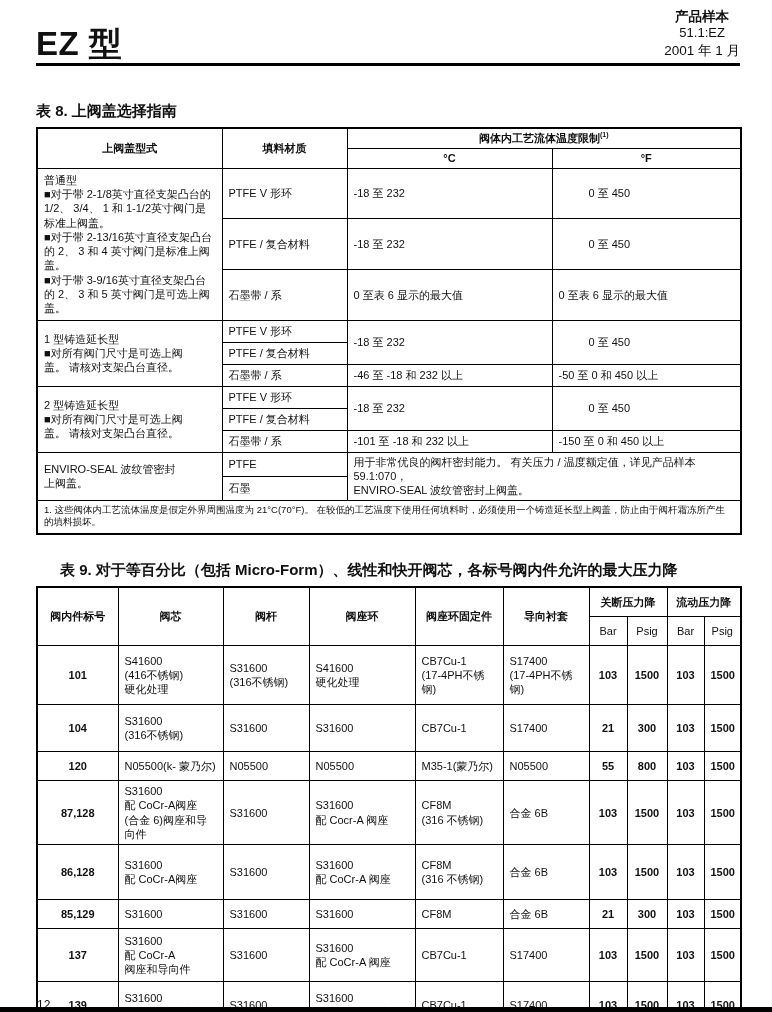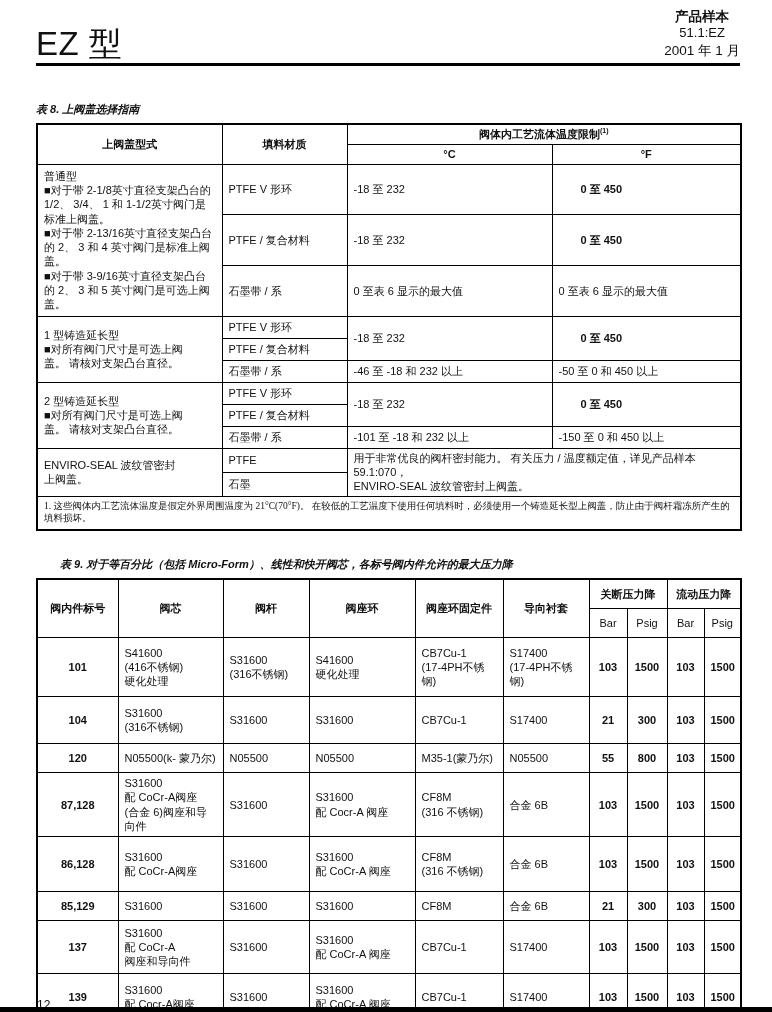--- a/index.html
+++ b/index.html
@@ -6,48 +6,48 @@
   body{
     width:772px;height:1012px;position:relative;background:#ffffff;color:#111;
     font-family:"Liberation Sans","DejaVu Sans",sans-serif;
     -webkit-font-smoothing:antialiased;
   }
   .page{padding:8px 32px 0 36px;}
 
   
   .doc-header{display:flex;justify-content:space-between;align-items:flex-end;
     border-bottom:3px solid #000;padding-bottom:2px;}
-  .product-line{font-size:33px;font-weight:normal;letter-spacing:0.5px;line-height:1;padding-bottom:1px;}
+  .product-line{font-size:33px;font-weight:bold;letter-spacing:0.5px;line-height:1;padding-bottom:1px;}
   .doc-meta{text-align:center;line-height:1.28;padding-bottom:2px;}
   .doc-meta .dm-type{font-weight:bold;font-size:13.5px;}
   .doc-meta .dm-id{font-size:13px;}
   .doc-meta .dm-date{font-size:13.5px;}
 
   
-  .tbl-title{font-style:italic;font-weight:bold;font-size:11px;margin:0 0 6px 0;}
+  .tbl-title{font-weight:bold;font-size:15px;margin:0 0 6px 0;}
   .t8-title{margin-top:36px;}
   .t9-title{margin-top:26px;margin-left:24px;}
 
   
   table{border-collapse:collapse;table-layout:fixed;width:704px;}
   th,td{border:1px solid #000;font-size:11px;line-height:1.3;vertical-align:middle;
     padding:2px 6px;overflow:hidden;}
   th{font-weight:bold;text-align:center;padding:2px 3px;}
   table{border:2px solid #000;}
   .pre{white-space:pre-line;}
 
   
   .t8 .style-cell{vertical-align:middle;padding:4px 6px;font-size:11px;}
   .t8 td{text-align:left;}
-  .t8 .ind{padding-left:28px;font-weight:bold;}
+  .t8 .ind{padding-left:36px;}
   .t8 .h-head{height:20px;}
   .t8 .r-tall td{height:44px;}
   .t8 .r-slim td{height:17px;}
   .t8 .desc-cell{vertical-align:middle;margin-top:11px;}
-  .t8 .footnote-cell{font-size:9.5px;line-height:1.35;padding:3px 6px 4px 6px;font-family:Liberation Serif, serif;}
+  .t8 .footnote-cell{font-size:9.5px;line-height:1.35;padding:3px 6px 4px 6px;}
   .t8 sup{font-size:7px;vertical-align:super;line-height:0;}
 
   
   .t9 th{height:24px;}
   .t9 td{text-align:left;padding:3px 6px;}
   .t9 td.ctr{text-align:center;font-weight:bold;}
   .t9 .h52 td{height:52px;}
   .t9 .h48 td{height:48px;}
   .t9 .h46 td{height:46px;}
   .t9 .h40 td{height:40px;}

